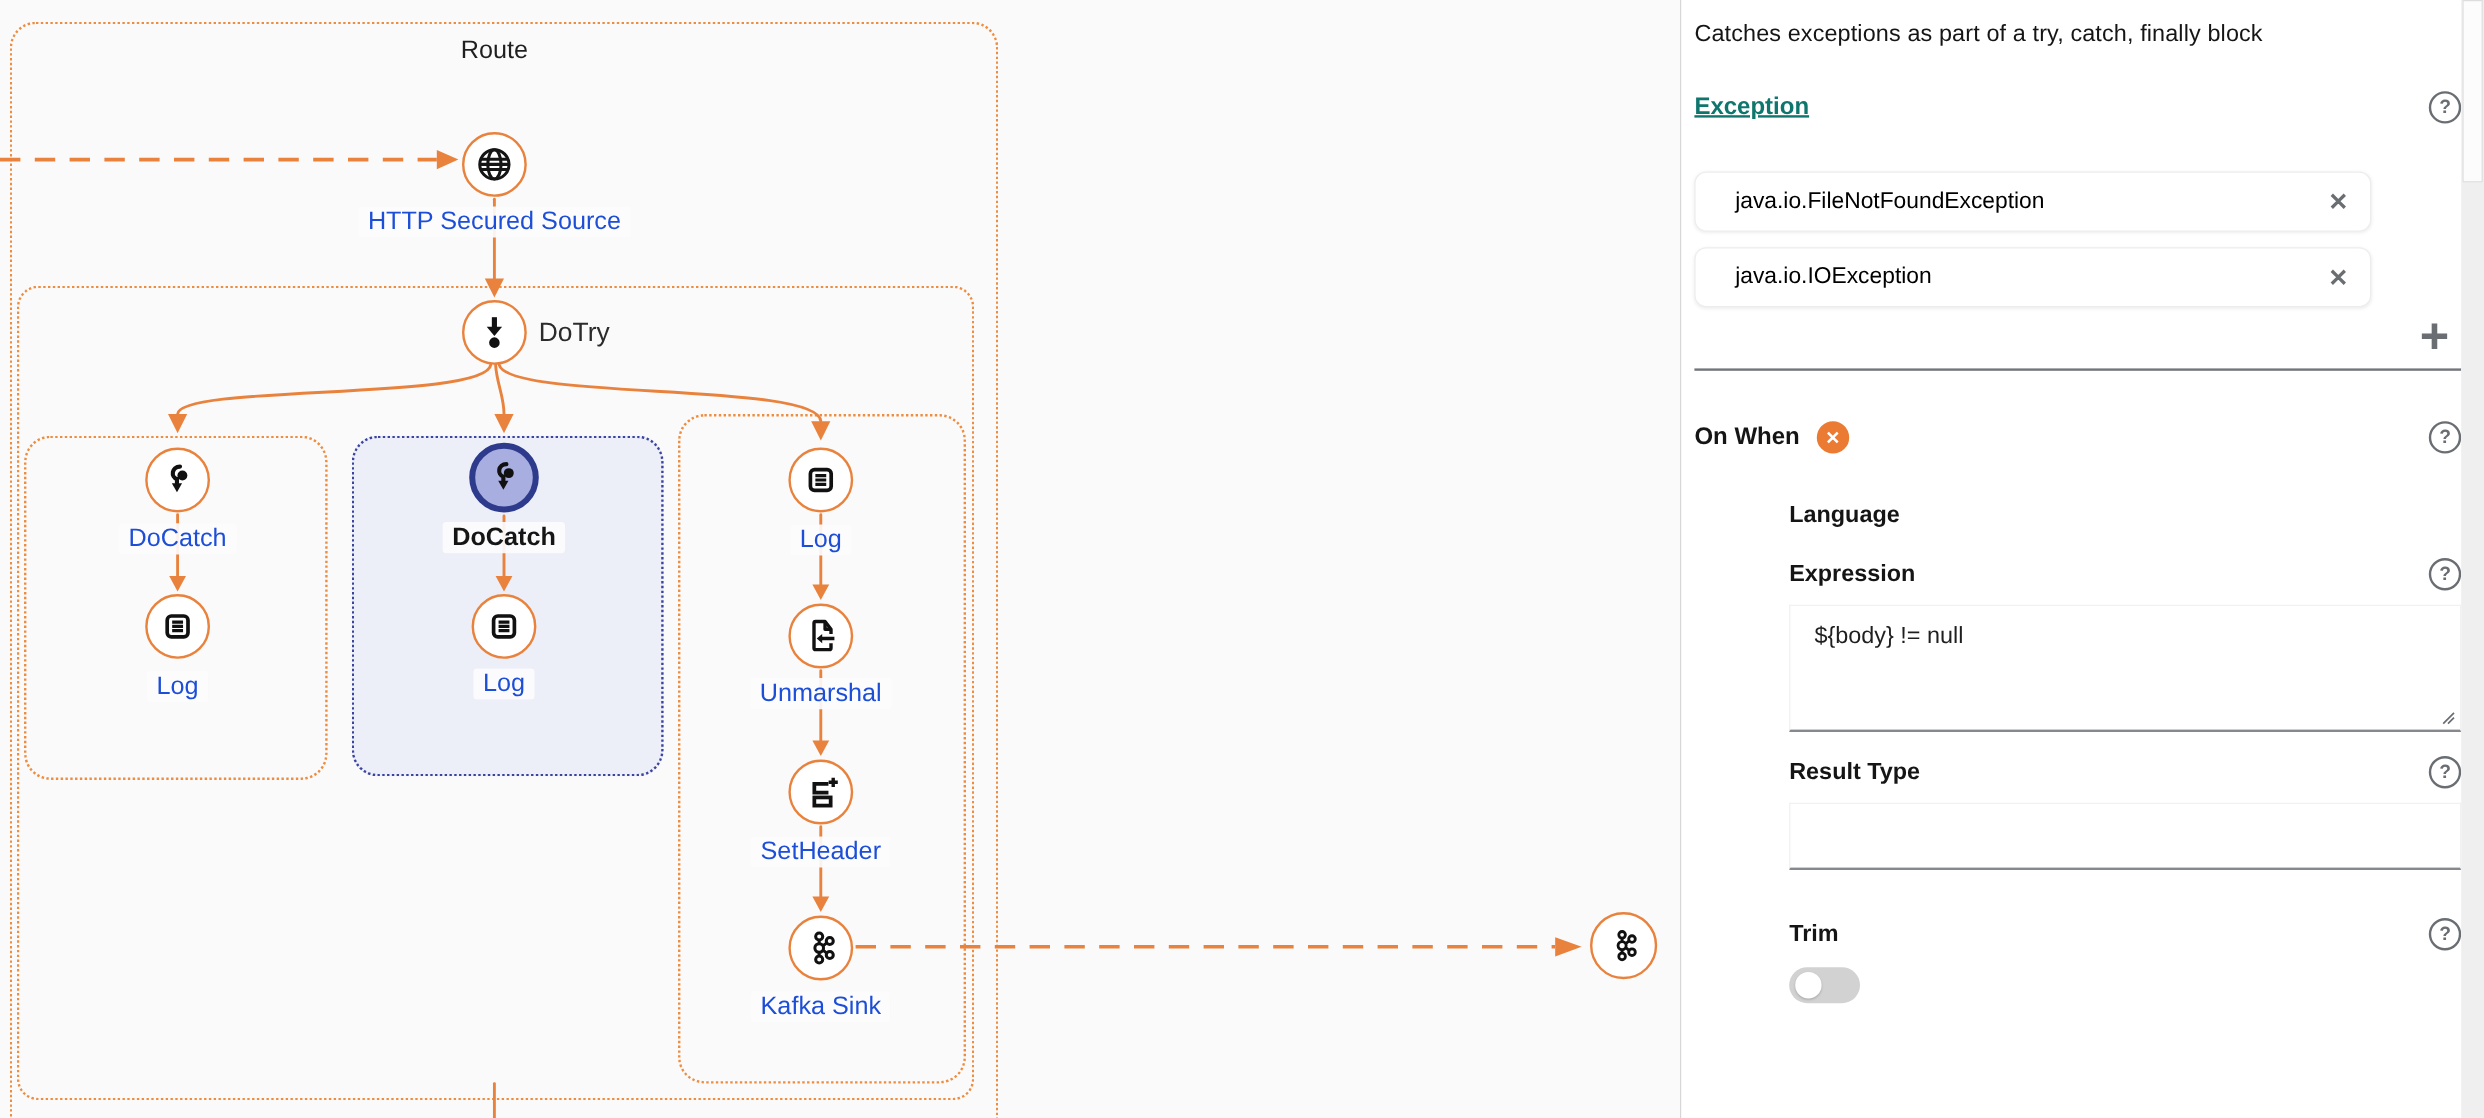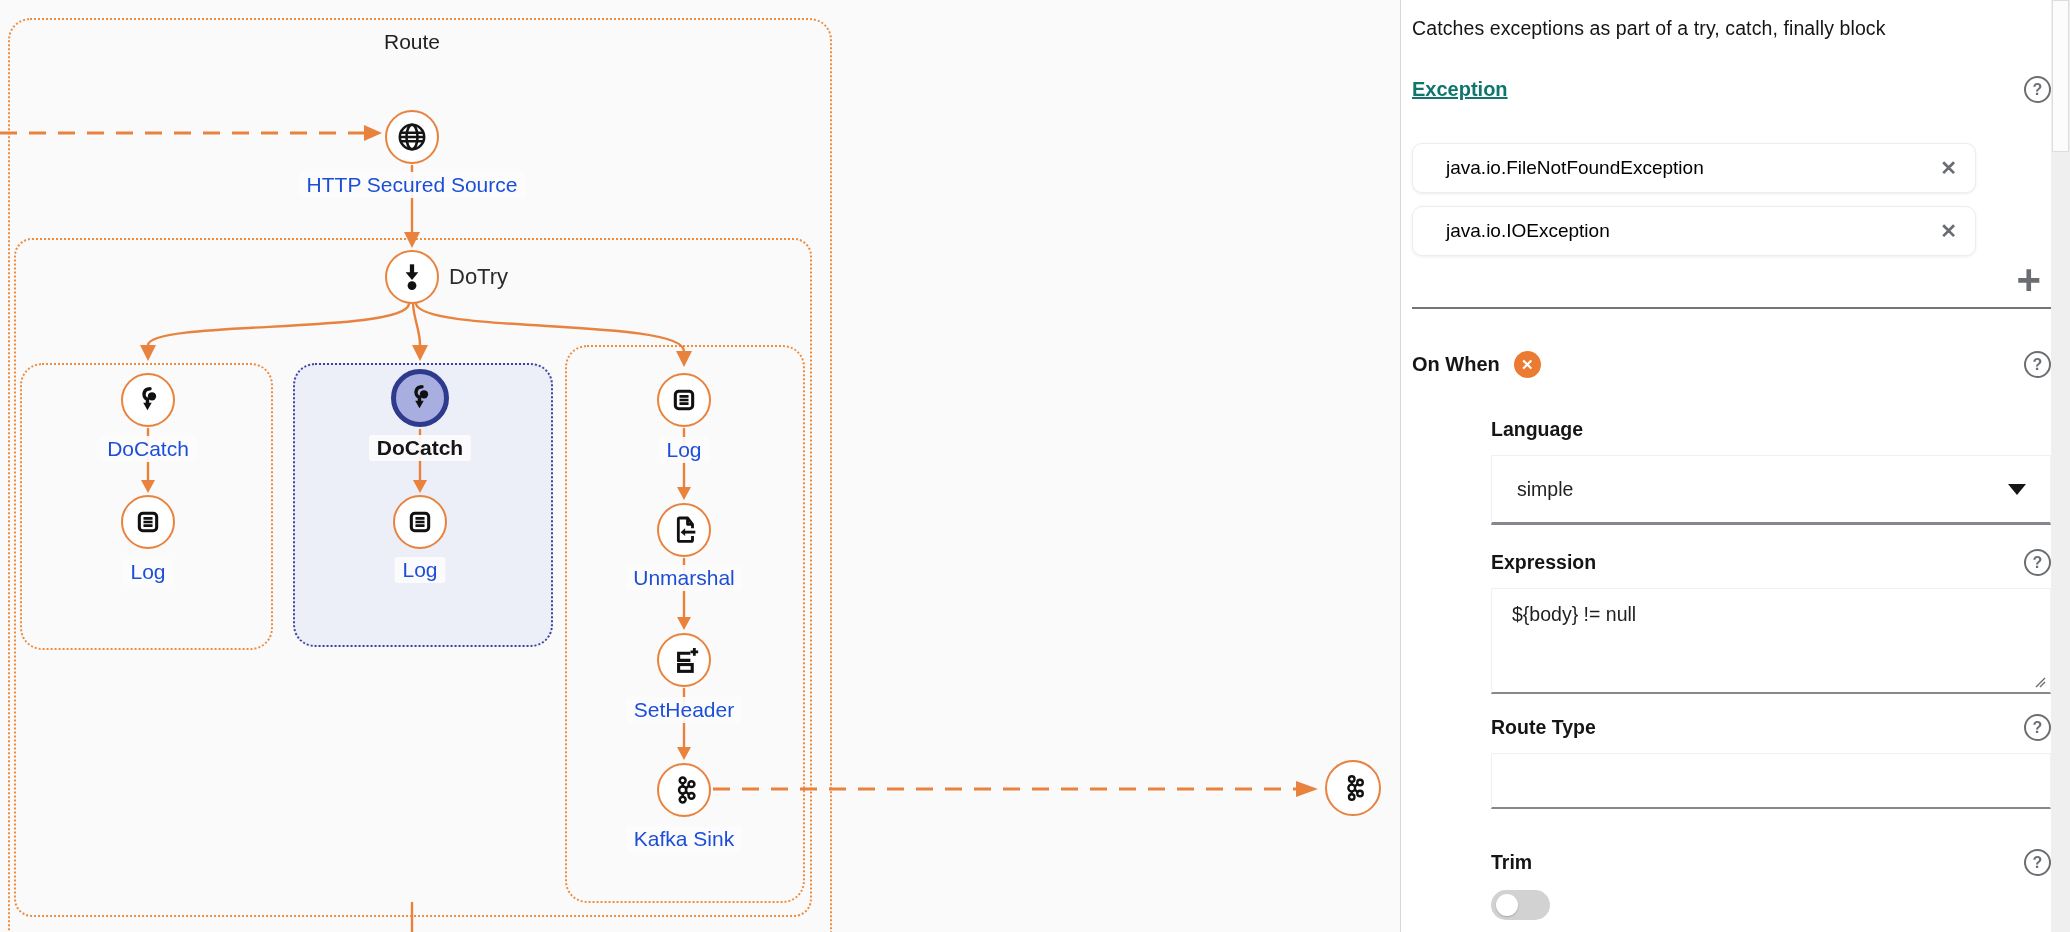--- a/index.html
+++ b/index.html
@@ -233,38 +233,34 @@
       <div class="onwhen-row">
         <span class="title">On When</span>
         <span class="remove-badge">✕</span>
         <span class="help">?</span>
       </div>
 
       <div class="indent">
         <div class="sub-label-row mt40">
           <span class="sub-label">Language</span>
         </div>
-        <div class="select">
-          <span class="sel-val">simple</span>
-          <span class="caret"></span>
-        </div>
 
         <div class="sub-label-row mt24">
           <span class="sub-label">Expression</span>
           <span class="help">?</span>
         </div>
         <div class="textarea">
           <span>${body} != null</span>
           <svg class="resize-handle" width="14" height="14" viewBox="0 0 14 14">
             <path d="M4 13 L13 4 M8 13 L13 8" stroke="#6A6E73" stroke-width="1.4" fill="none"></path>
           </svg>
         </div>
 
         <div class="sub-label-row mt20">
-          <span class="sub-label">Route Type</span>
+          <span class="sub-label">Result Type</span>
           <span class="help">?</span>
         </div>
         <div class="input">
           <span></span>
         </div>
 
         <div class="sub-label-row mt26">
           <span class="sub-label">Trim</span>
           <span class="help">?</span>
         </div>

